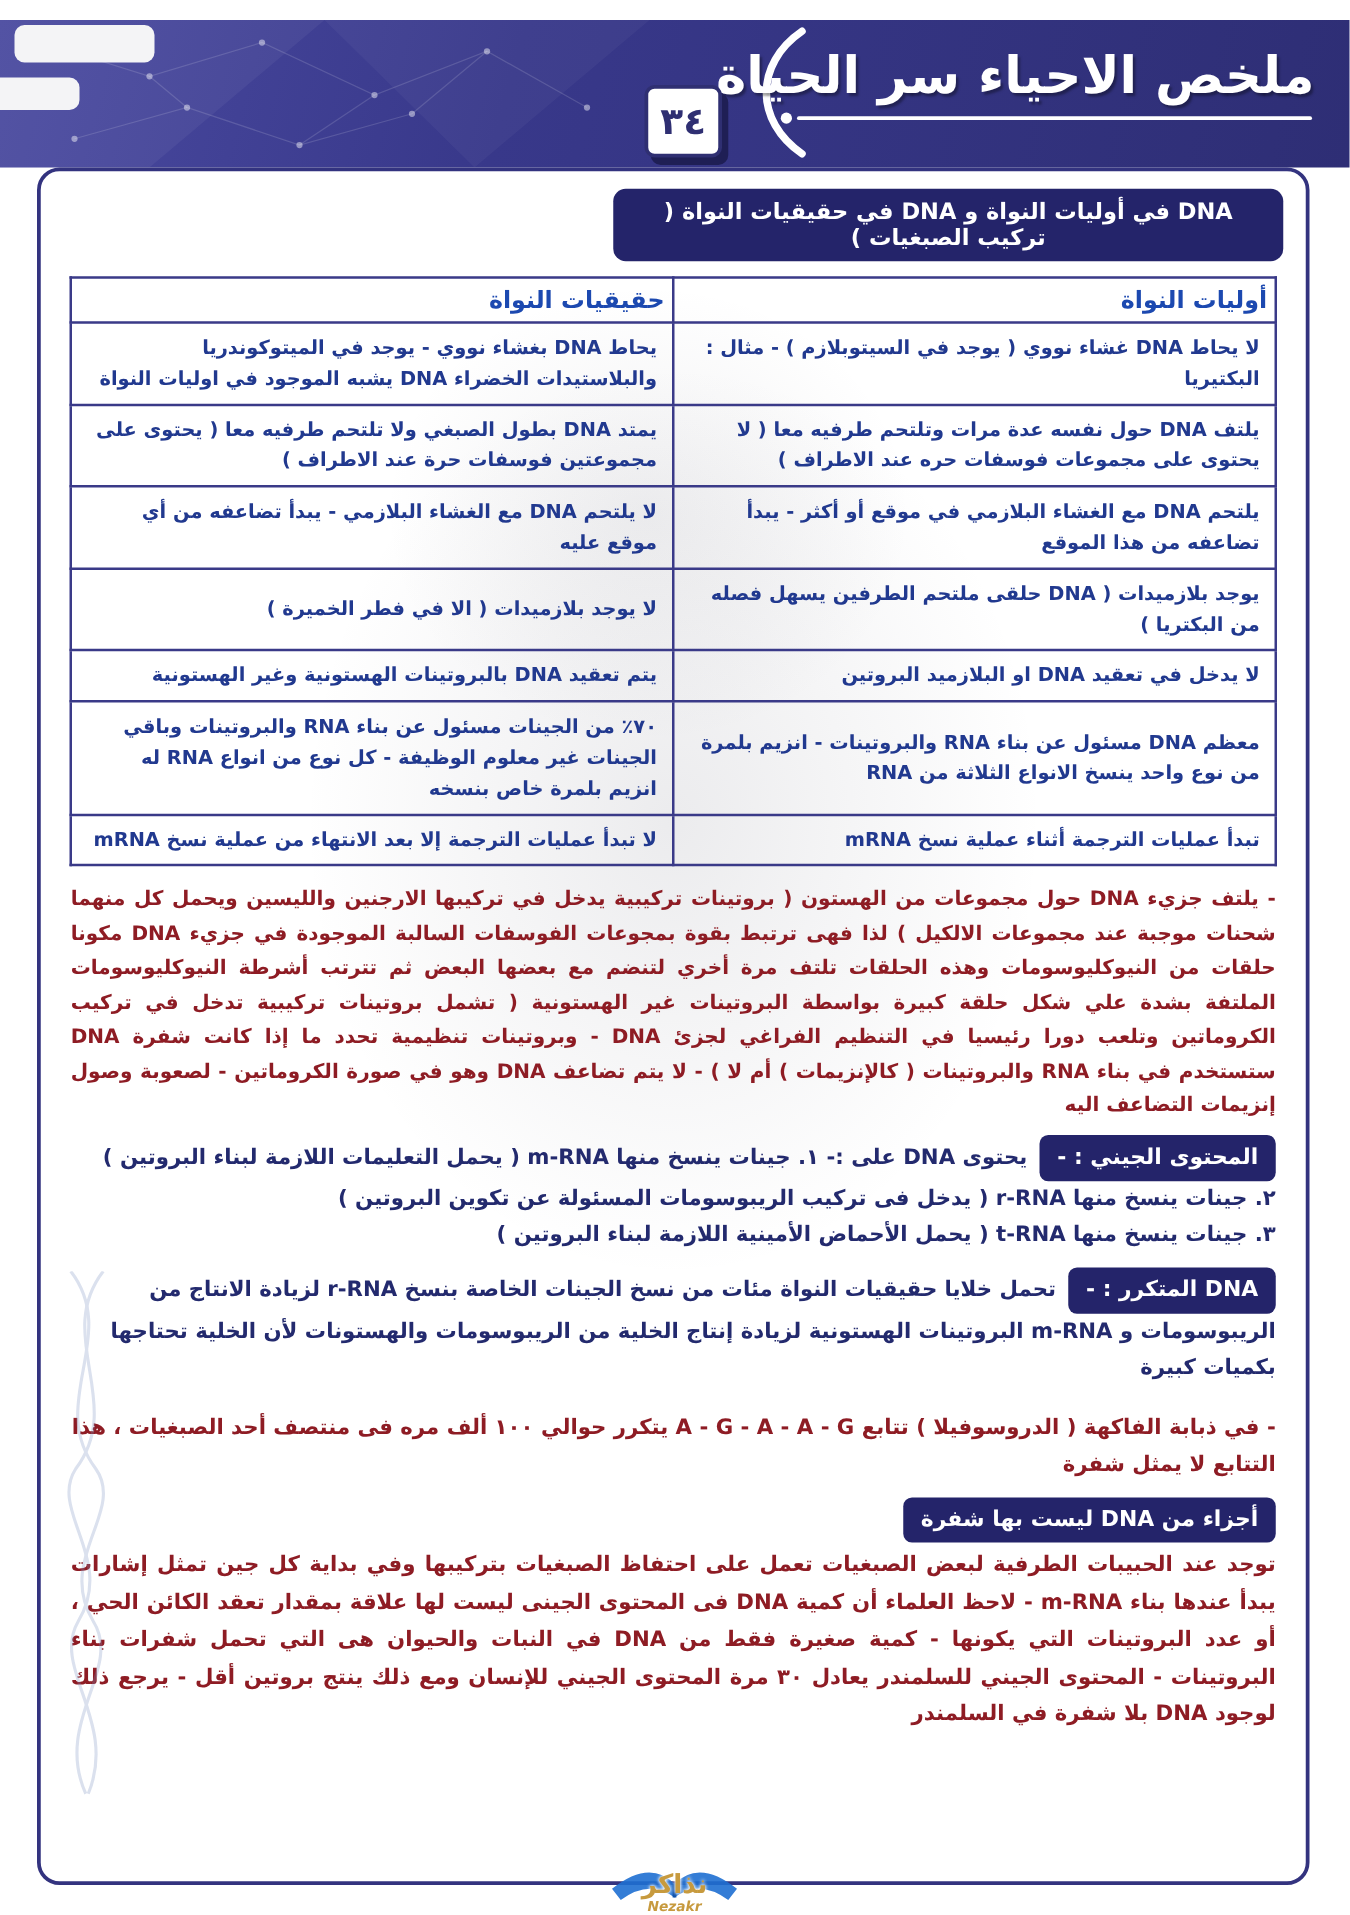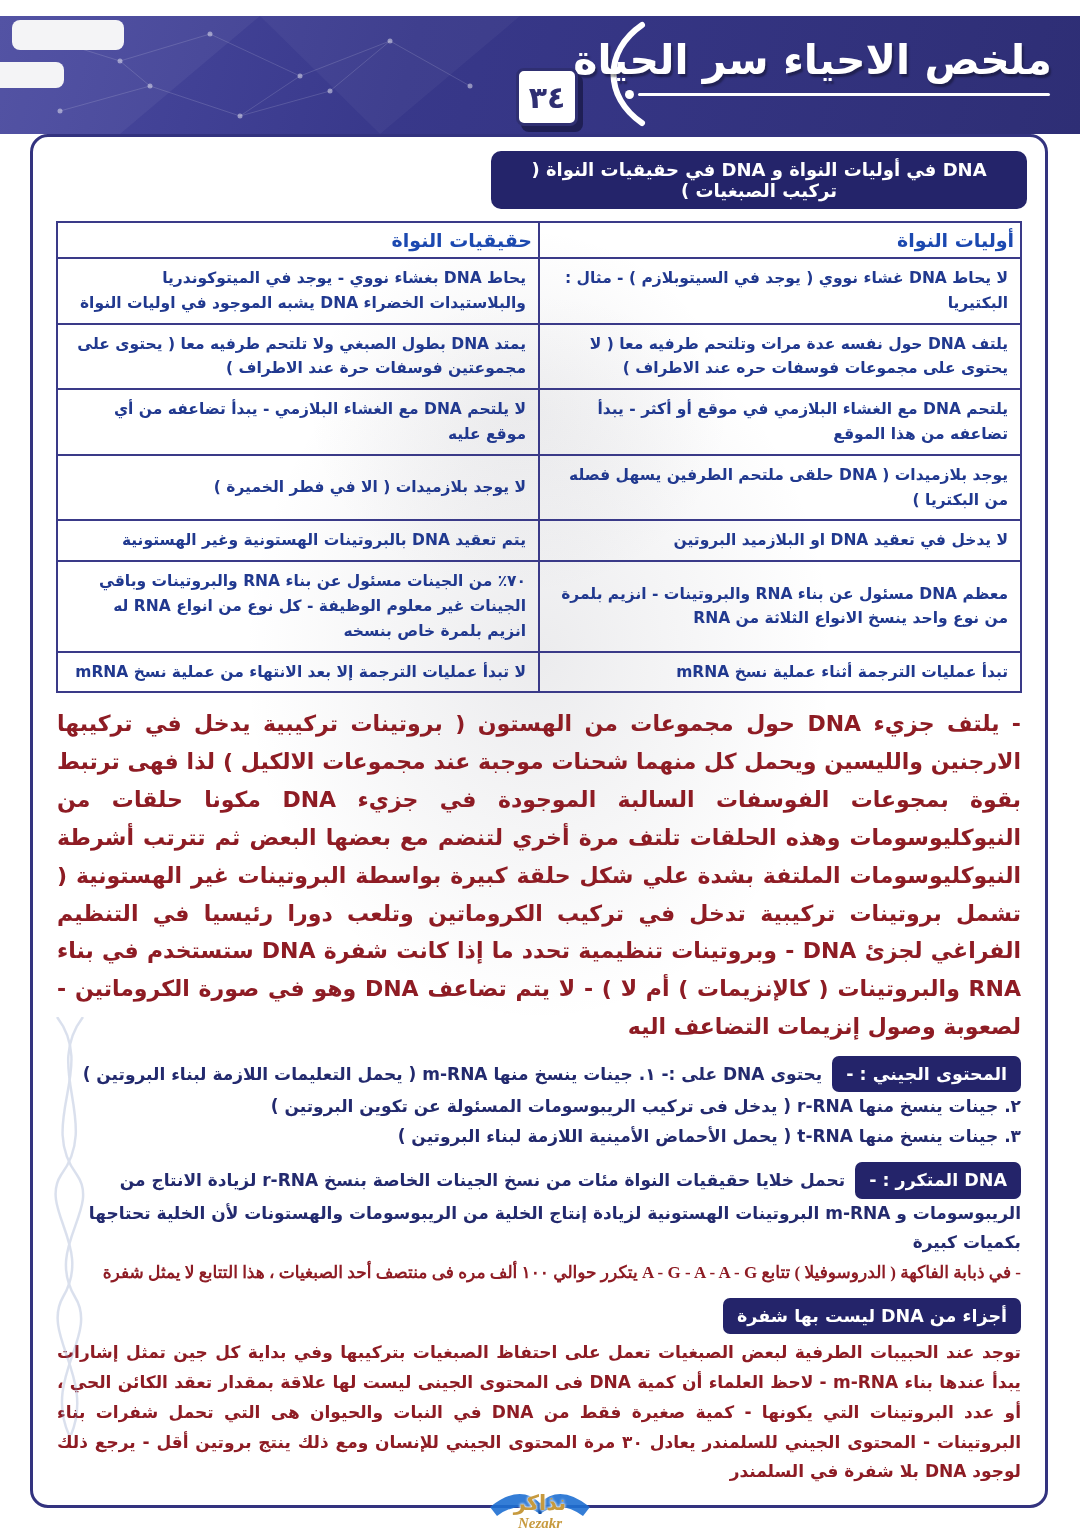--- a/index.html
+++ b/index.html
@@ -61,45 +61,45 @@
 
   table.cmp { width:99%; margin:0 auto 12px; border-collapse:collapse; }
   .cmp th, .cmp td {
     border:2px solid #3a3a88; text-align:right; vertical-align:middle;
   }
   .cmp th { color:#1c49b0; font-size:19px; font-weight:bold; padding:6px; width:50%; }
   .cmp td { color:#21398f; font-weight:bold; font-size:15.5px; line-height:1.6; padding:7px 12px; }
 
   .para {
     font-weight:bold; text-align:justify; margin:6px 6px 10px;
-    font-size:22px; line-height:1.72;
+    font-size:16px; line-height:1.72;
   }
   .red  { color:#8e1c24; }
   .navy { color:#232a6e; }
 
   .section { margin:4px 6px 10px; font-size:17px; font-weight:bold; line-height:1.75; }
   .lbl {
     display:inline-block; background:#24246a; color:#ffffff;
     border-radius:7px; padding:3px 14px; margin-left:10px; font-size:17.5px;
   }
   .stext { white-space:pre-line; }
   .just  { text-align:justify; white-space:normal; margin-top:4px; }
-  .note  { margin-top:0;font-family:Liberation Serif, serif; }
+  .note  { margin-top:18px; }
 
   
   .wm {
     position:absolute; bottom:0; left:50%; transform:translateX(-50%);
     width:240px; text-align:center; z-index:6;
   }
   .wm svg { display:block; margin:0 auto; }
   .wm-ar {
     color:#c79a3e; font-size:21px; font-weight:bold; margin-top:-36px;
     text-shadow:0 0 3px #ffffff, 0 0 3px #ffffff;
   }
-  .wm-en { color:#c79a3e; font-size:15px; font-weight:bold; font-style:italic;font-family:Liberation Serif, serif; }
+  .wm-en { color:#c79a3e; font-size:11px; font-weight:bold; font-style:italic; }
 </style>
 </head>
 <body>
 
 <div class="page">
 
   <header class="hdr">
     <svg class="net" viewBox="0 0 1080 118" preserveAspectRatio="none">
       <polygon points="0,0 260,0 120,118 0,118" fill="rgba(255,255,255,0.05)"></polygon>
       <polygon points="260,0 520,0 380,118" fill="rgba(255,255,255,0.04)"></polygon>

